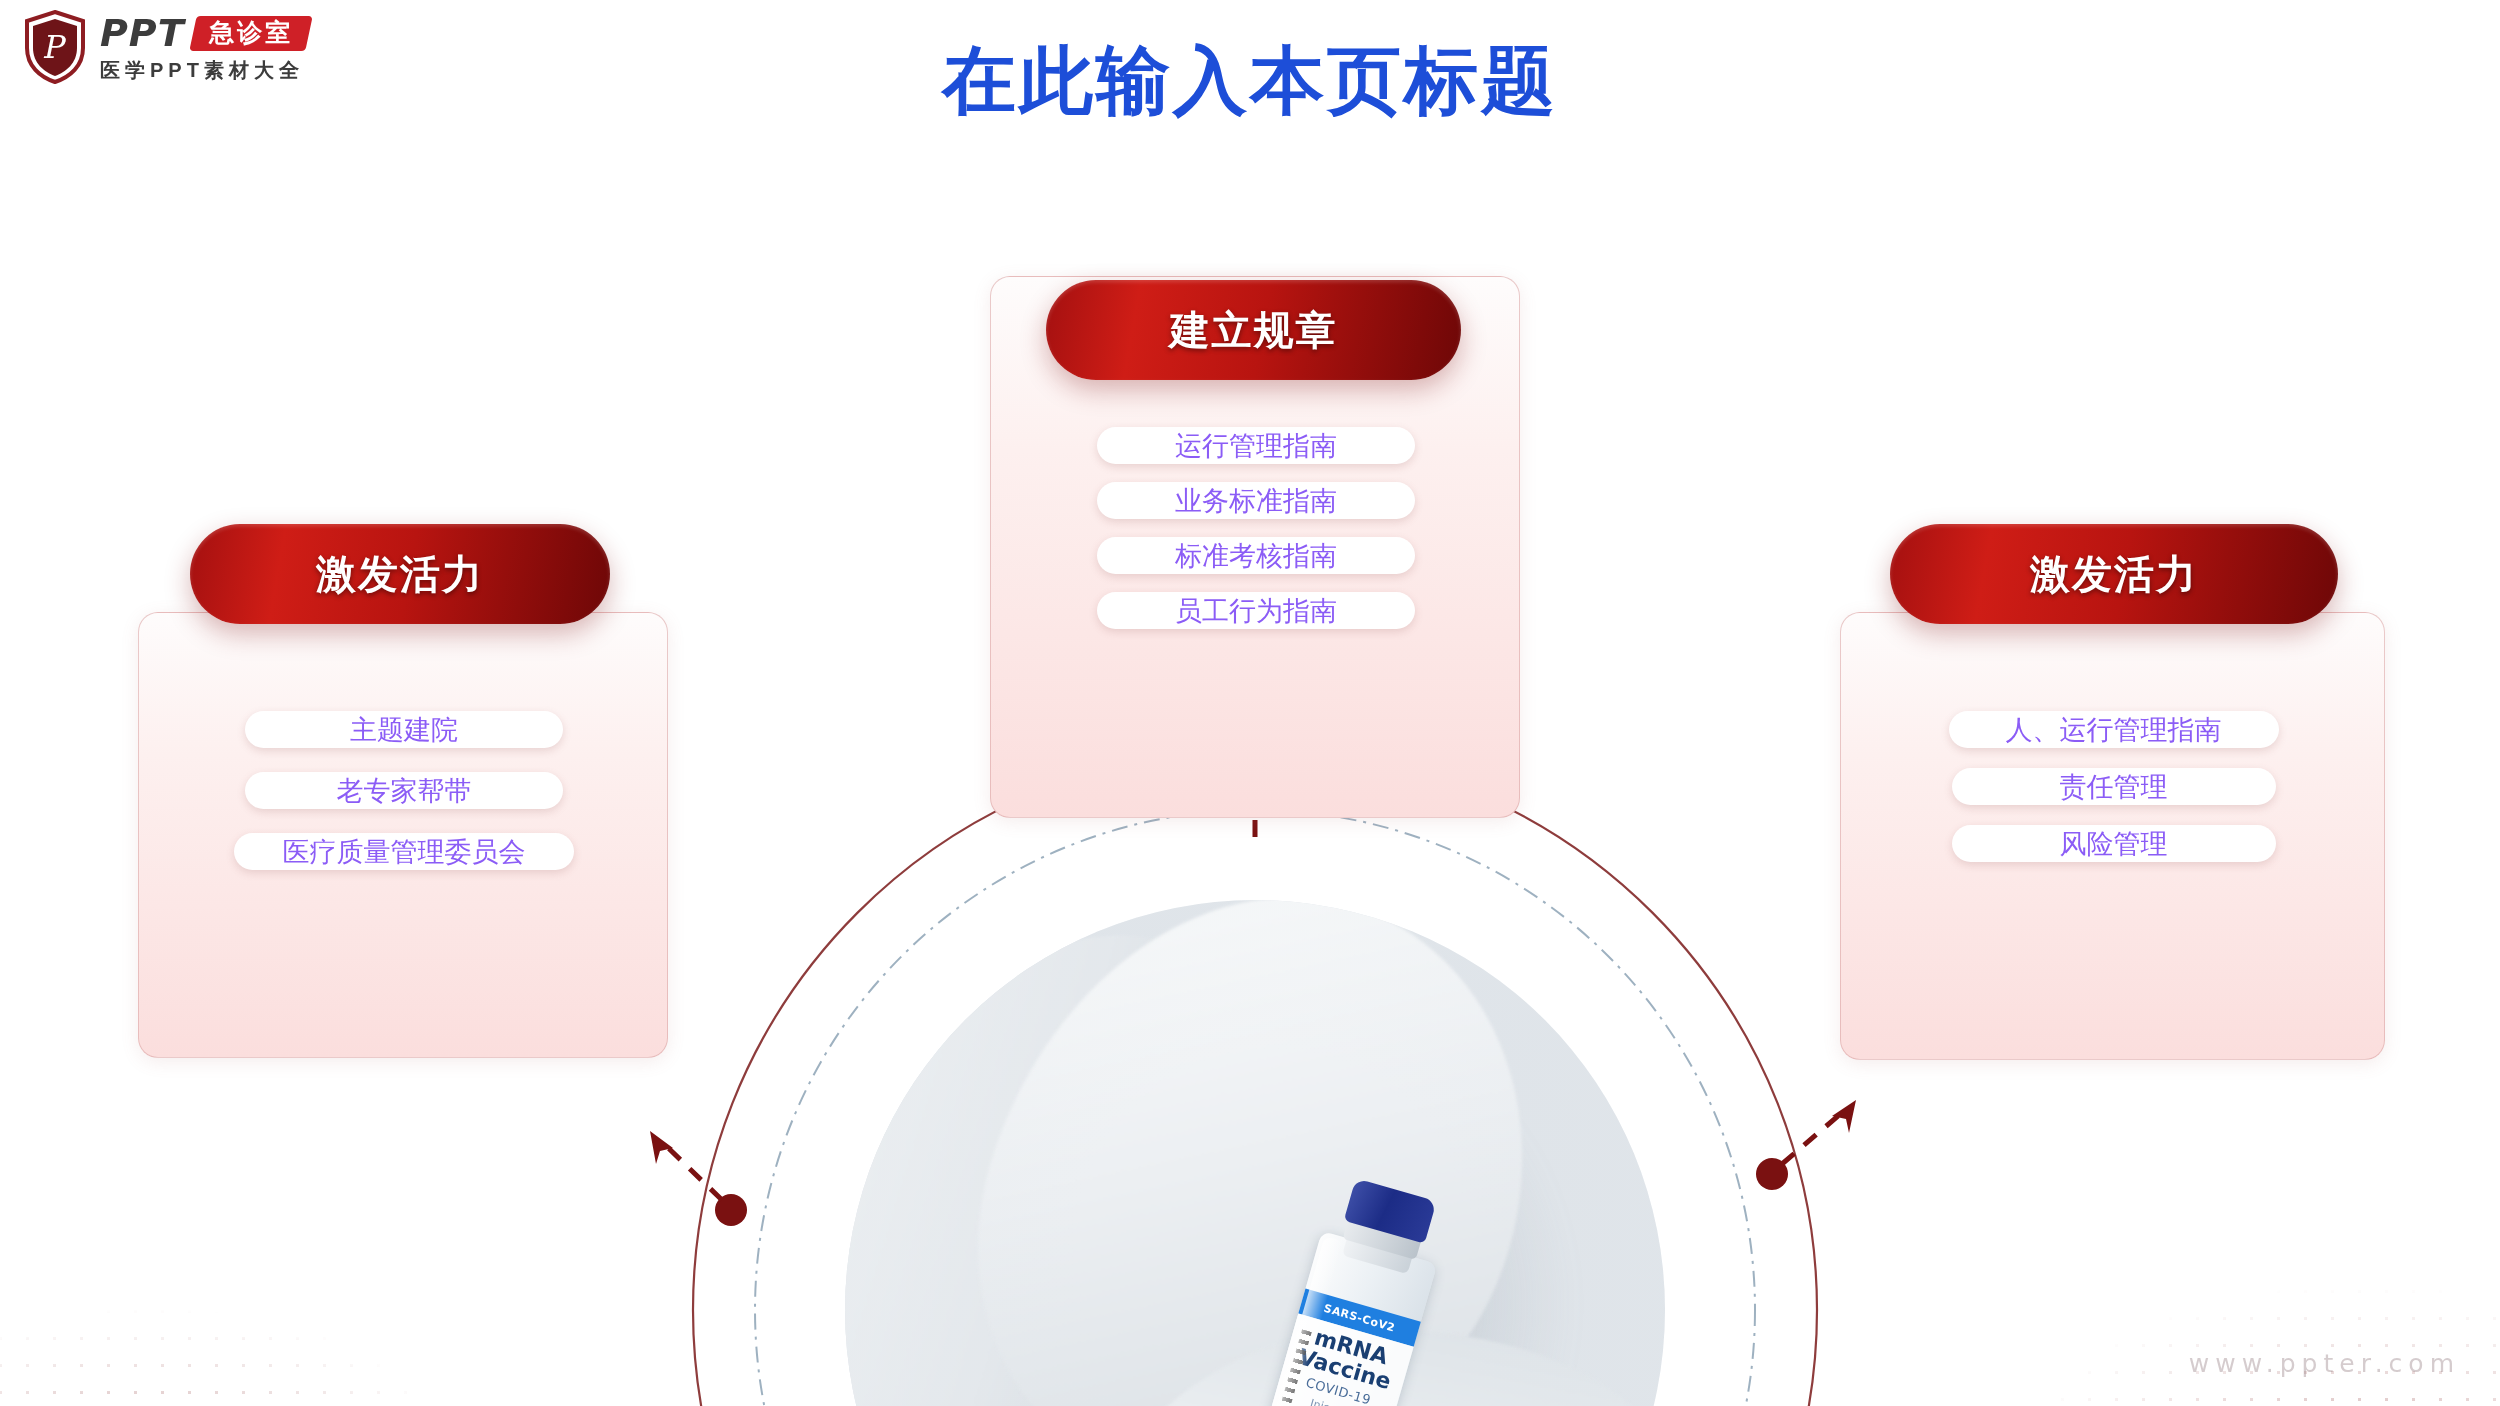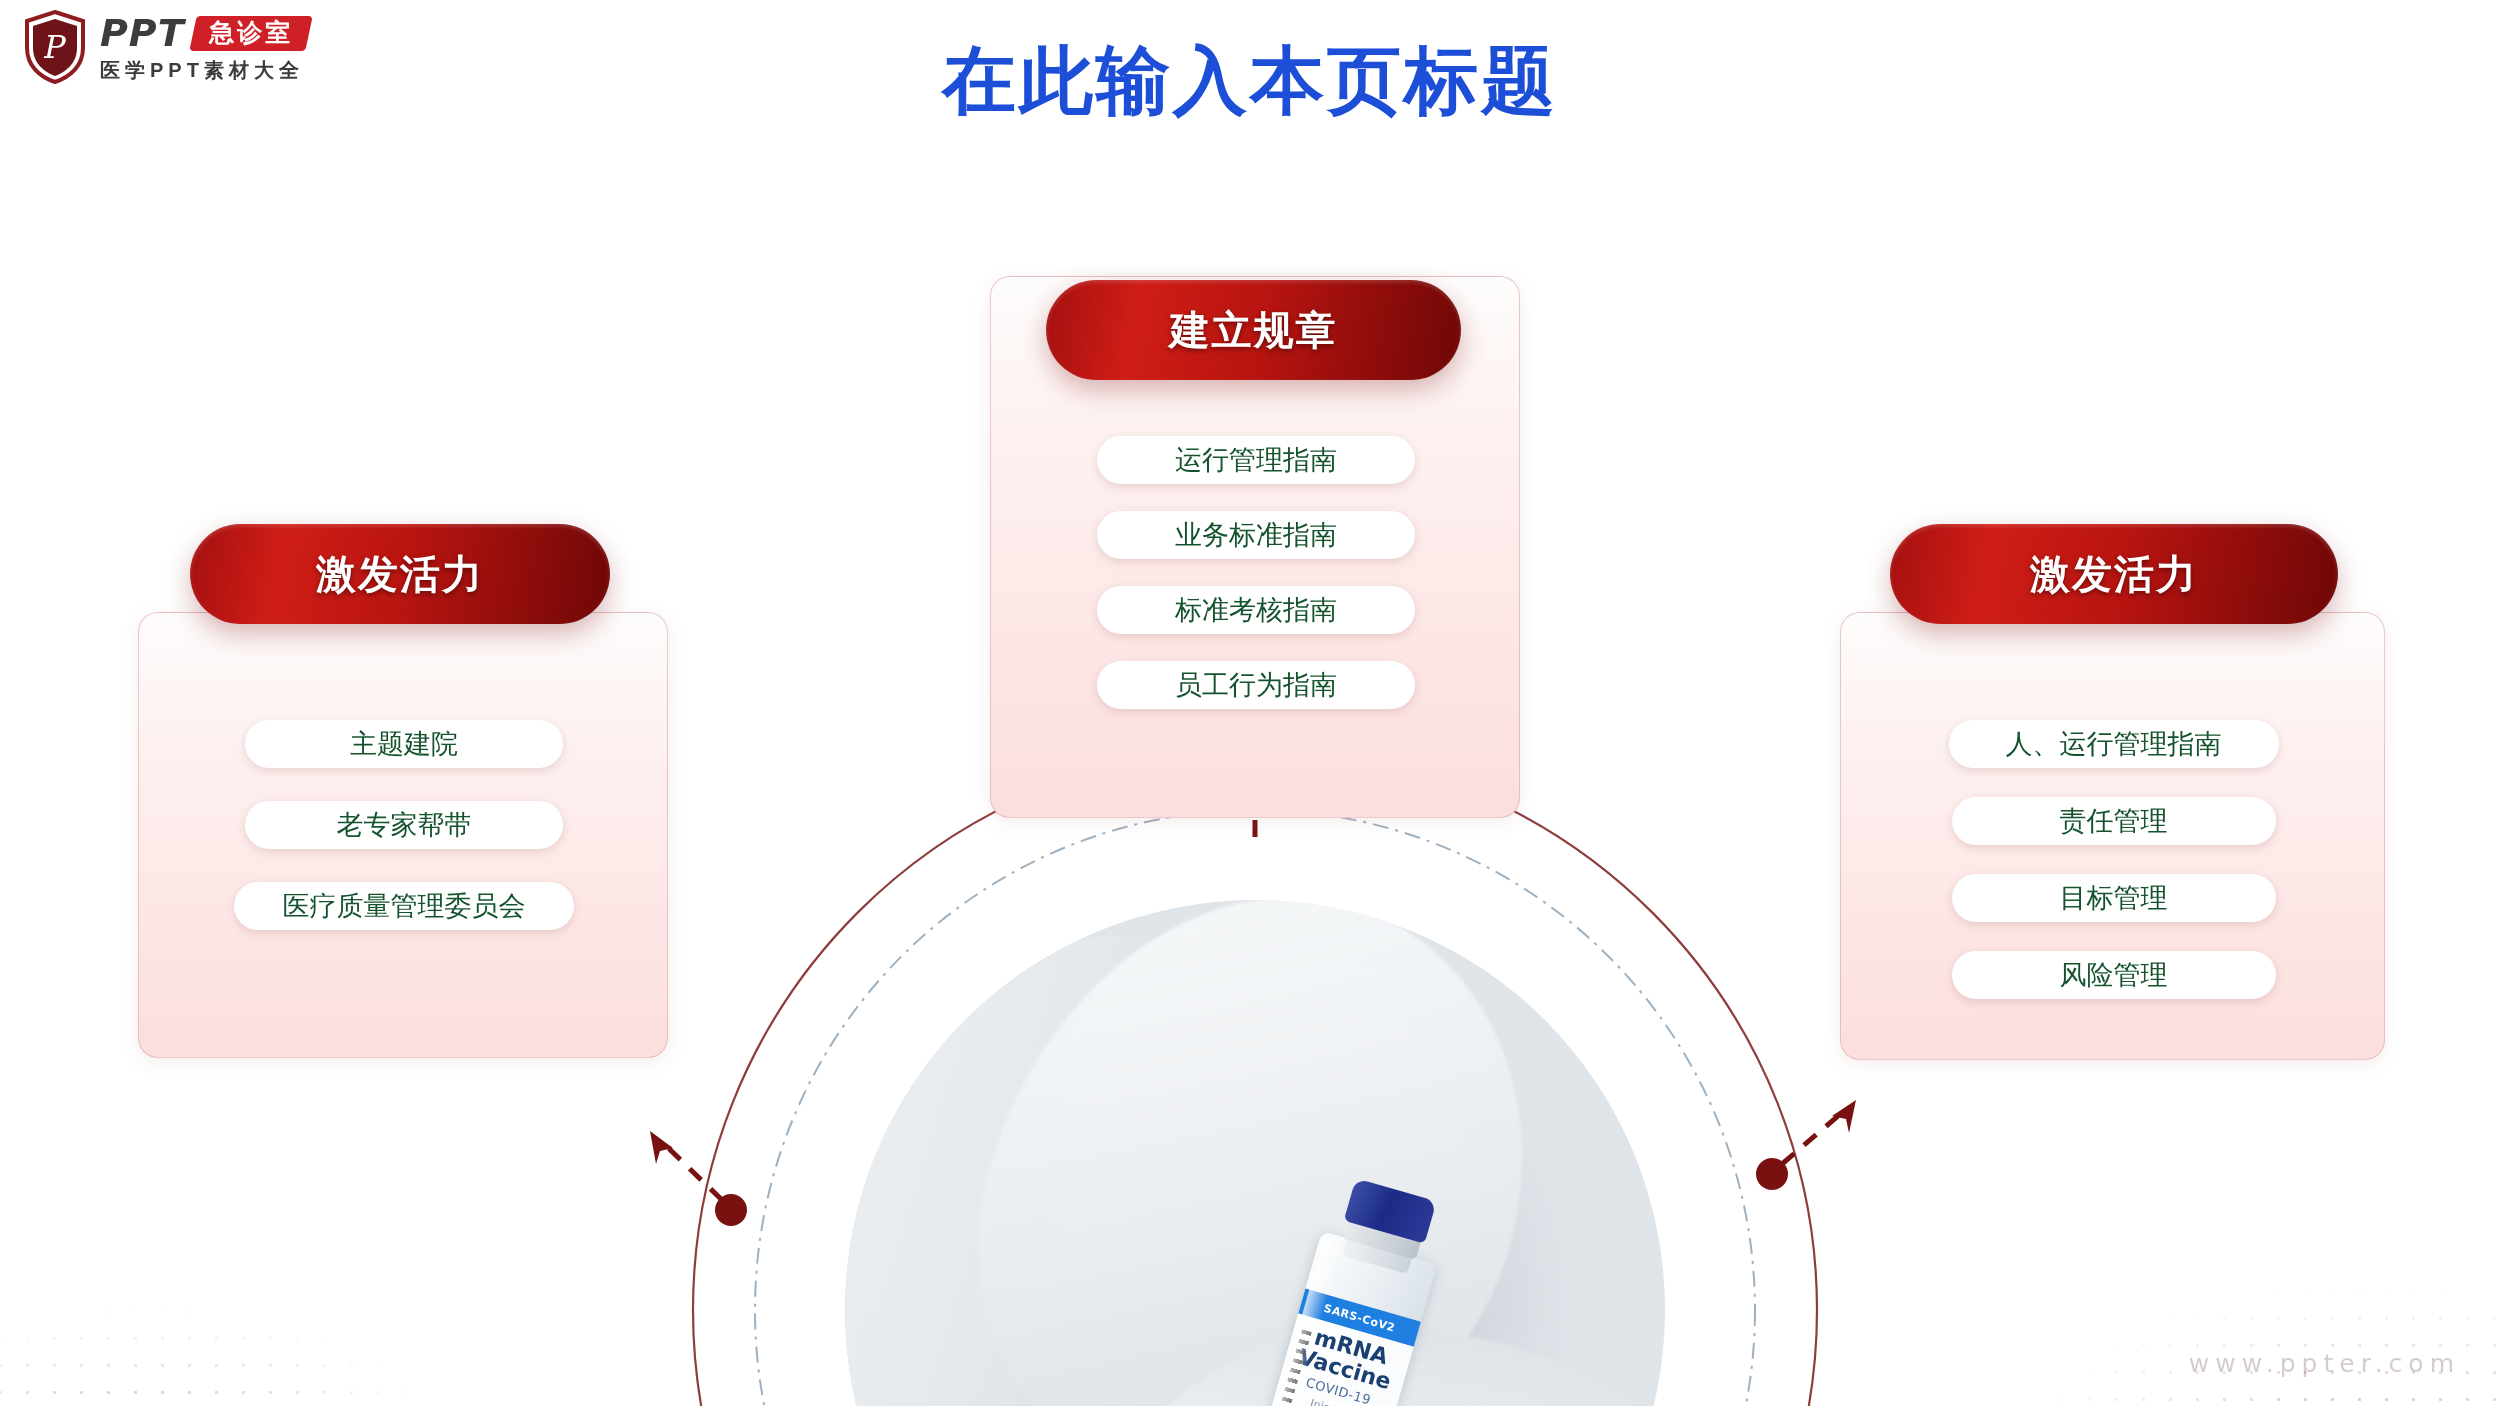--- a/index.html
+++ b/index.html
@@ -188,26 +188,25 @@
   .ph-right  { left:1890px; top:524px; width:448px; height:100px; }
 
   .items { position:absolute; display:flex; flex-direction:column; }
   .items-left   { left:0; top:98px;  width:530px;  gap:24px; align-items:center; }
   .items-center { left:0; top:150px; width:530px;  gap:18px; align-items:center; }
   .items-right  { left:0; top:98px;  width:545px;  gap:20px; align-items:center; }
 
   .item {
     background:#ffffff;
     border-radius:999px;
-    height:48px;
+    height:37px;
     display:flex; align-items:center; justify-content:center;
-    font-size:27px; color:#14532d;
+    font-size:27px; color:#8b5cf6;
     box-shadow:0 3px 9px rgba(150,90,90,.20);
     padding:0 20px;
-    margin-top:9px;
   }
   .items-left   .item { width:318px; }
   .items-center .item { width:318px; }
   .items-right  .item { width:324px; }
   .items-left   .item.wide { width:340px; }
   .items-right  .item.wide { width:330px; }
 
   
   .watermark {
     position:absolute; right:40px; bottom:28px;
@@ -305,19 +304,18 @@
     <div class="item">标准考核指南</div>
     <div class="item">员工行为指南</div>
   </div>
 </div>
 <div class="pill-header ph-center">建立规章</div>
 
 <div class="card card-right">
   <div class="items items-right">
     <div class="item wide">人、运行管理指南</div>
     <div class="item">责任管理</div>
-    <div class="item">目标管理</div>
     <div class="item">风险管理</div>
   </div>
 </div>
 <div class="pill-header ph-right">激发活力</div>
 
 <div class="watermark">www.ppter.com</div>
 
 </body></html>

